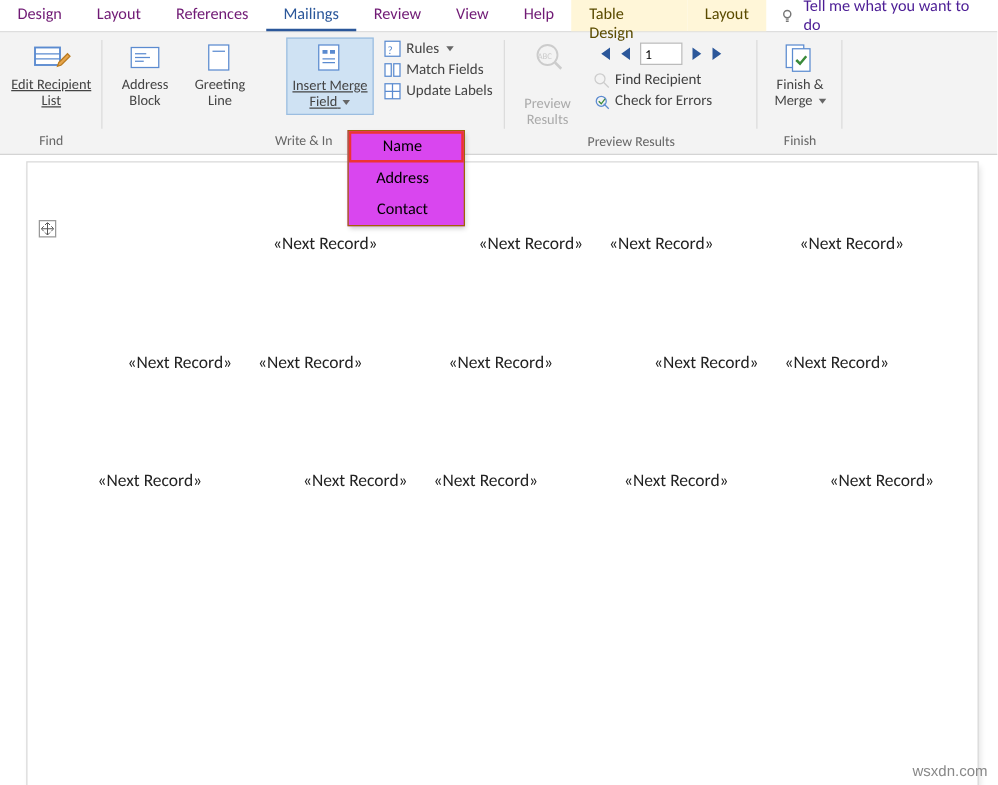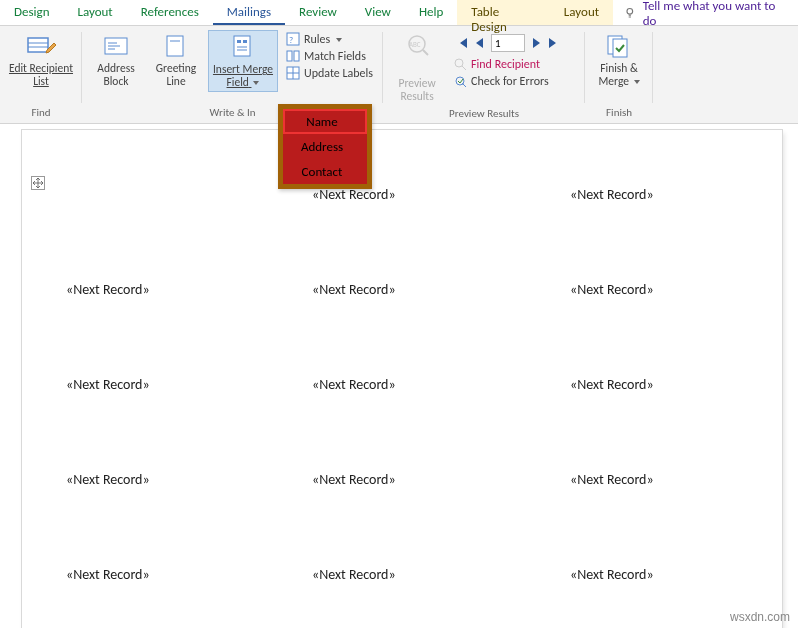--- a/index.html
+++ b/index.html
@@ -1,54 +1,54 @@
 <!DOCTYPE html>
 <html><head>
 <meta charset="utf-8">
 <style>
   * { box-sizing: border-box; margin: 0; padding: 0; font-family: "Segoe UI", Calibri, sans-serif; }
   body { background: #fff; width: 798px; height: 628px; overflow: hidden; position: relative; }
 
   
   .tabs { display: flex; height: 26px; border-bottom: 1px solid #d4d4d4; font-size: 13px; align-items: stretch; background: #fff; }
-  .tab { padding: 4px 14px; color: #15803d; cursor: default; }
+  .tab { padding: 4px 14px; color: #701a75; cursor: default; }
   .tab.active { color: #2b579a; border-bottom: 2px solid #2b579a; }
   .tab.context { background: #fff6d8; color: #5a4b00; }
   .tell-me { display: flex; align-items: center; gap: 6px; padding: 4px 10px; color: #4c1d95; font-size: 13px; }
   .bulb { width: 14px; height: 14px; }
 
   
   .ribbon { display: flex; height: 98px; background: #f3f3f3; border-bottom: 1px solid #d4d4d4; font-size: 11.5px; color: #444; }
   .group { display: flex; flex-direction: column; justify-content: space-between; padding: 4px 6px 2px 6px; position: relative; }
   .group::after { content: ""; position: absolute; right: 0; top: 6px; bottom: 20px; width: 1px; background: #dcdcdc; }
   .group-label { text-align: center; font-size: 11px; color: #666; padding: 2px 0; }
   .buttons-row { display: flex; gap: 4px; }
   .big-btn { display: flex; flex-direction: column; align-items: center; width: 56px; padding: 2px; text-align: center; line-height: 1.15; gap: 2px; cursor: default; }
   .big-btn.wide { width: 70px; text-decoration: underline; }
   .big-btn.disabled { color: #aaa; gap: 17px; }
-  .big-btn.selected { background: #cfe2f3; border: 1px solid #9bbde0; }
+  .big-btn.selected { background: #cfe2f3; border: 1px solid #9bbde0; margin-left: 21px; }
   .big-btn .ico { width: 32px; height: 28px; display: flex; align-items: center; justify-content: center; }
   .small-btns { display: flex; flex-direction: column; gap: 3px; padding: 2px 4px; }
   .small-btn { display: flex; align-items: center; gap: 4px; font-size: 12px; white-space: nowrap; }
   .small-btn .si { width: 14px; height: 14px; display: inline-flex; align-items: center; justify-content: center; }
   .caret::after { content: ""; display: inline-block; border-top: 4px solid #666; border-left: 3px solid transparent; border-right: 3px solid transparent; margin-left: 2px; vertical-align: middle; }
   .nav-row { display: flex; align-items: center; gap: 4px; padding: 2px; }
   .nav-ico { width: 14px; height: 14px; color: #2b579a; }
   .rec-input { width: 34px; height: 18px; border: 1px solid #bbb; font-size: 11px; text-align: left; padding: 1px 3px; background: #fff; }
 
   
-  .dropdown { position: absolute; left: 278px; top: 104px; width: 94px; background: #b91c1c; border: 5px solid #a16207; box-shadow: 1px 2px 4px rgba(0,0,0,.2); z-index: 10; font-size: 13px; }
+  .dropdown { position: absolute; left: 278px; top: 104px; width: 94px; background: #d946ef; border: 1px solid #a16207; box-shadow: 1px 2px 4px rgba(0,0,0,.2); z-index: 10; font-size: 13px; }
   .dropdown .ditem { padding: 5px 20px 5px 14px; text-align: center; }
   .dropdown .ditem.hl { box-shadow: inset 0 0 0 2px #e33; }
 
   
   .doc-wrap { position: absolute; top: 130px; left: 22px; right: 0; bottom: 0; background: #fff; }
   .page { position: relative; width: 760px; height: 500px; background: #fff; box-shadow: 0 0 0 1px #d9d9d9, 2px 3px 5px rgba(0,0,0,.12); }
   .move-handle { position: absolute; left: 9px; top: 46px; width: 14px; height: 14px; border: 1px solid #999; background: #fff; display: flex; align-items: center; justify-content: center; font-size: 10px; color: #555; }
-  .labels-grid { position: absolute; left: 38px; top: 56px; right: 20px; display: grid; grid-template-columns: 1fr 1fr 1fr; row-gap: 78px; font-family: Calibri, sans-serif; font-size: 14px; color: #222; }
+  .labels-grid { position: absolute; left: 38px; top: 56px; right: 20px; display: grid; grid-template-columns: 1fr 1fr 1fr 1fr 1fr; row-gap: 78px; font-family: Calibri, sans-serif; font-size: 14px; color: #222; }
   .cell { padding: 0 6px; }
   .col2 { text-align: left; padding-left: 18px; }
   .col3 { text-align: left; padding-left: 42px; }
 
   .watermark { position: absolute; bottom: 4px; right: 8px; font-size: 12px; color: #888; font-family: Arial, sans-serif; }
 </style>
 </head>
 <body>
 
 <div class="tabs">
@@ -179,21 +179,21 @@
               <path d="M10 2L3 7l7 5z" fill="#2b579a"></path>
             </svg>
           <input class="rec-input" value="1" style="">
           <svg class="nav-ico" viewBox="0 0 14 14">
               <path d="M4 2l7 5-7 5z" fill="#2b579a"></path>
             </svg>
           <svg class="nav-ico" viewBox="0 0 14 14">
               <path d="M11 2v10M2 2l7 5-7 5z" fill="#2b579a"></path>
             </svg>
         </div>
-        <div class="small-btn disabled" style="color:#be185d">
+        <div class="small-btn disabled" style="color:#404040">
           <span class="si">
               <svg viewBox="0 0 14 14" width="14" height="14">
                 <circle cx="6" cy="6" r="4" fill="none" stroke="#ccc"></circle>
                 <path d="M9 9l4 4" stroke="#ccc"></path>
               </svg>
             </span>
           <span>Find Recipient</span>
         </div>
         <div class="small-btn">
           <span class="si">

